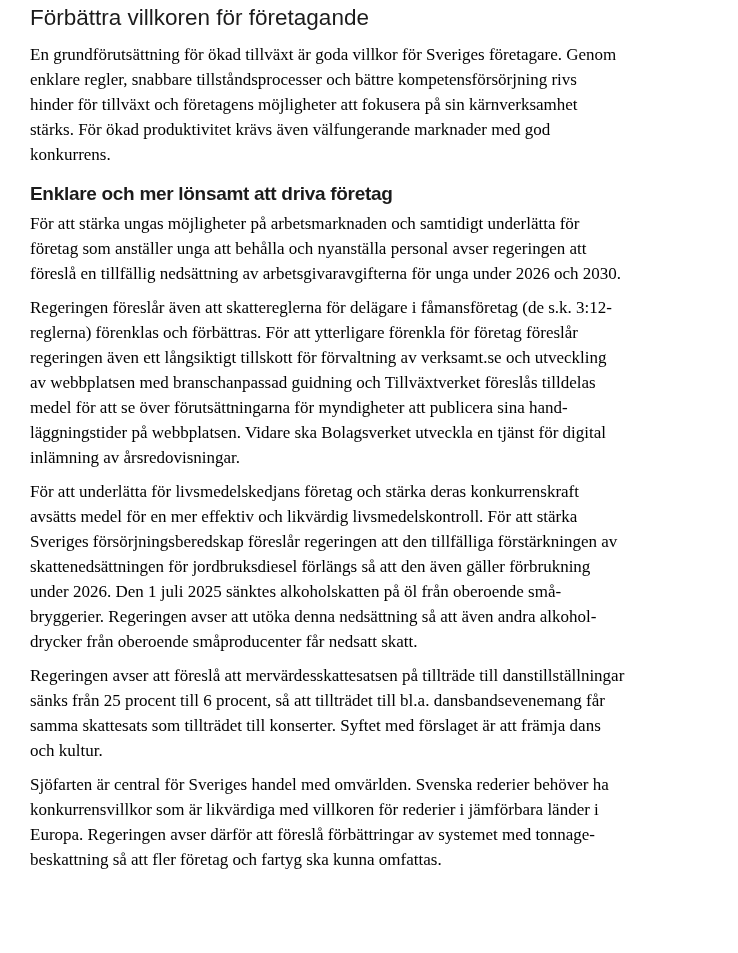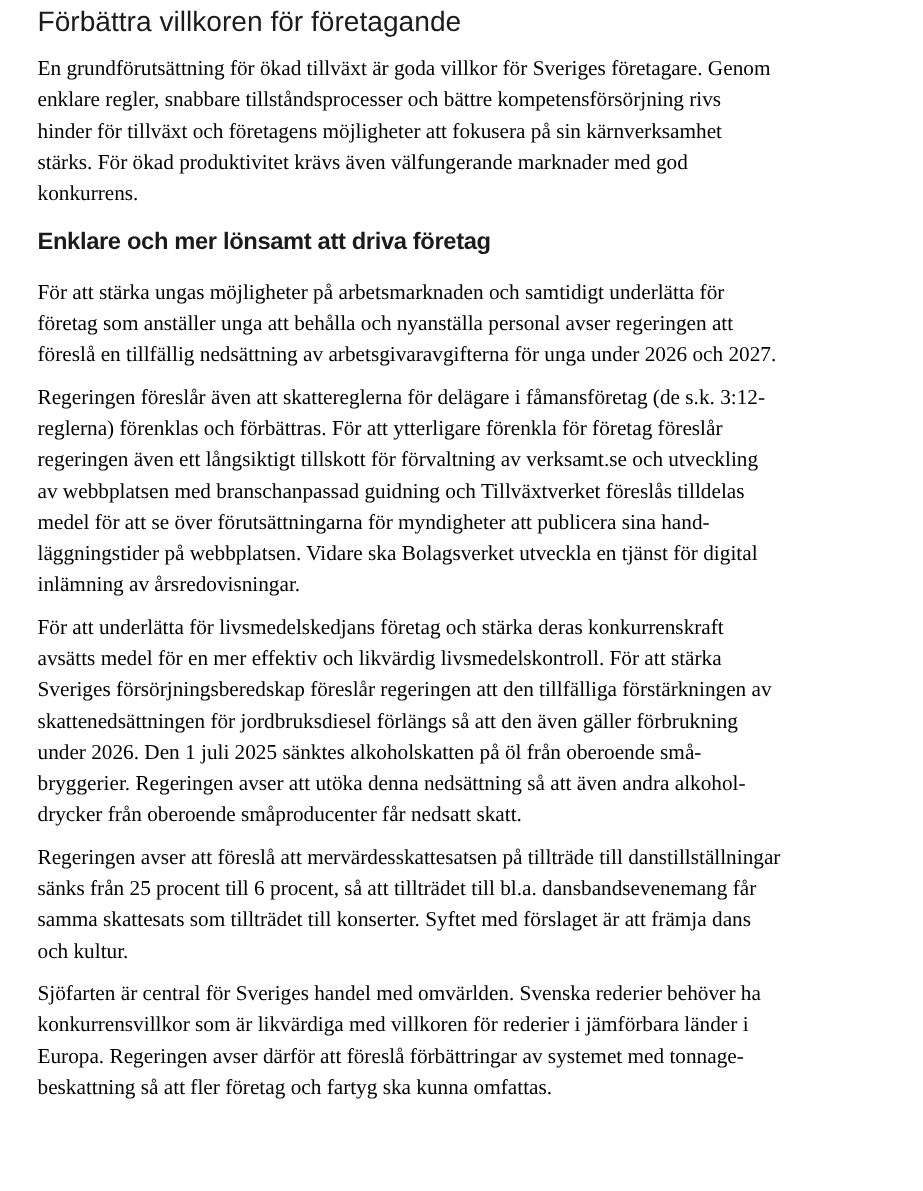--- a/index.html
+++ b/index.html
@@ -28,21 +28,21 @@
     letter-spacing: 0;
     margin: 0 0 10px 0;
     color: #1b1b1b;
   }
   h2.section-title {
     font-family: "Liberation Sans", sans-serif;
     font-weight: 700;
     font-size: 19px;
     line-height: 22px;
     letter-spacing: -0.3px;
-    margin: 16px 0 16px 0;
+    margin: 16px 0 6px 0;
     color: #1b1b1b;
   }
   p.body-text {
     font-family: "Liberation Serif", serif;
     font-size: 17px;
     line-height: 25px;
     margin: 0 0 9px 0;
     white-space: pre;   
     color: #000000;
   }
@@ -58,21 +58,21 @@
 enklare regler, snabbare tillståndsprocesser och bättre kompetensförsörjning rivs
 hinder för tillväxt och företagens möjligheter att fokusera på sin kärnverksamhet
 stärks. För ökad produktivitet krävs även välfungerande marknader med god
 konkurrens.</p>
 
   <h2 class="section-title">Enklare och mer lönsamt att driva företag</h2>
 
 
   <p class="body-text">För att stärka ungas möjligheter på arbetsmarknaden och samtidigt underlätta för
 företag som anställer unga att behålla och nyanställa personal avser regeringen att
-föreslå en tillfällig nedsättning av arbetsgivaravgifterna för unga under 2026 och 2027.</p>
+föreslå en tillfällig nedsättning av arbetsgivaravgifterna för unga under 2026 och 2030.</p>
 
   <p class="body-text">Regeringen föreslår även att skattereglerna för delägare i fåmansföretag (de s.k. 3:12-
 reglerna) förenklas och förbättras. För att ytterligare förenkla för företag föreslår
 regeringen även ett långsiktigt tillskott för förvaltning av verksamt.se och utveckling
 av webbplatsen med branschanpassad guidning och Tillväxtverket föreslås tilldelas
 medel för att se över förutsättningarna för myndigheter att publicera sina hand-
 läggningstider på webbplatsen. Vidare ska Bolagsverket utveckla en tjänst för digital
 inlämning av årsredovisningar.</p>
 
   <p class="body-text">För att underlätta för livsmedelskedjans företag och stärka deras konkurrenskraft

